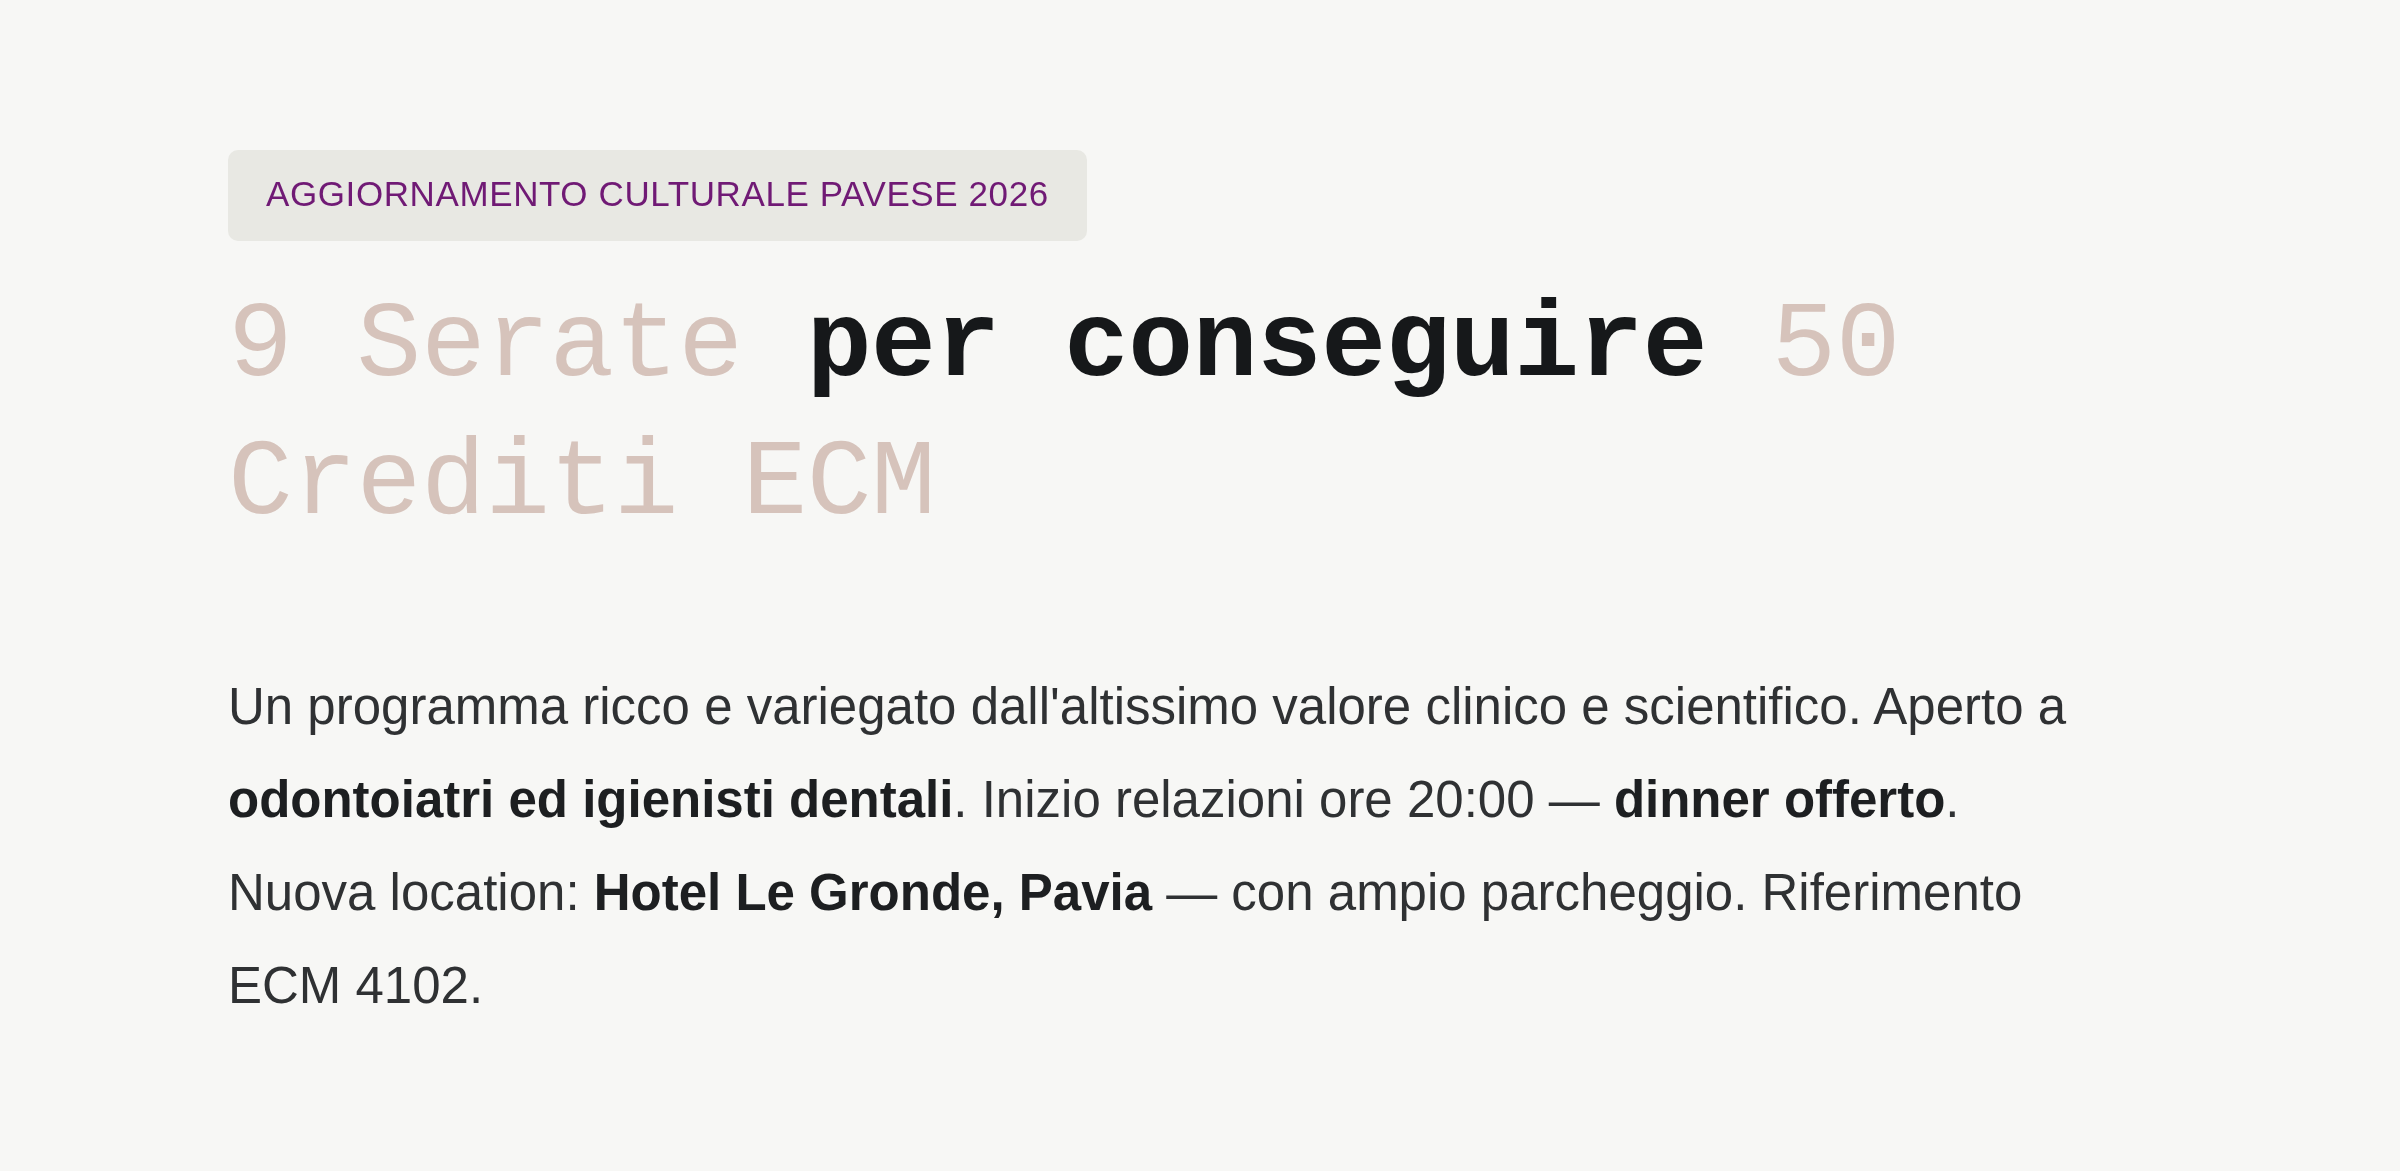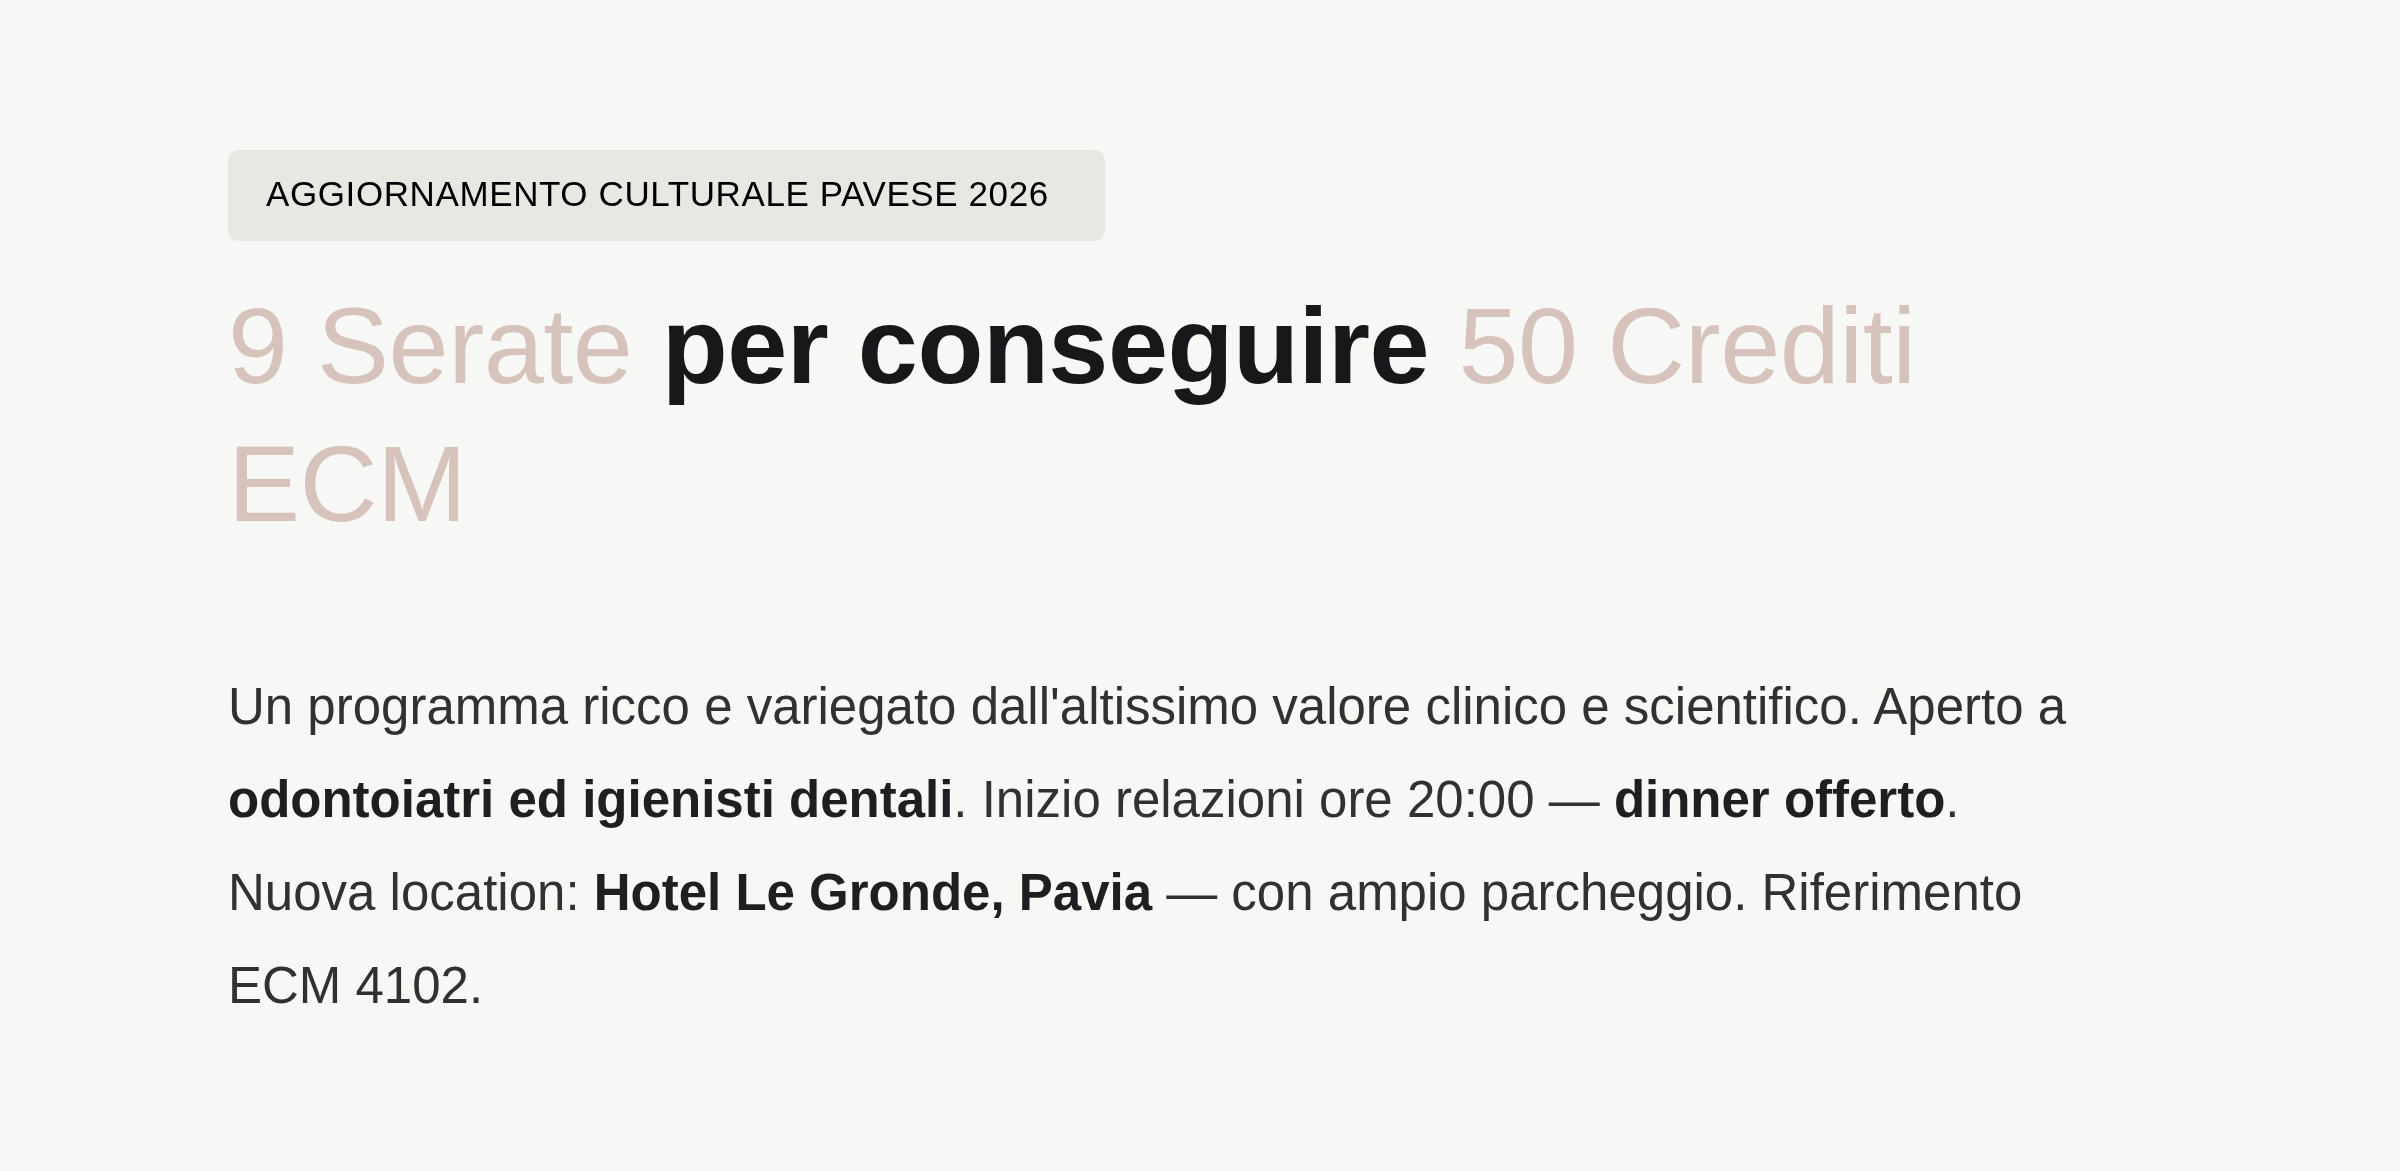--- a/index.html
+++ b/index.html
@@ -18,32 +18,32 @@
     position: absolute;
     left: 228px;
     top: 0;
     width: 1940px;
   }
 
   .eyebrow {
     display: inline-block;
     background: #e8e8e3;
     border-radius: 10px;
-    padding: 26px 56px 30px 38px;
+    padding: 26px 38px 30px 38px;
     margin-top: 150px;
-    color: #000000;
+    color: #701a75;
     font-size: 35px;
     letter-spacing: 0.6px;
     line-height: 1;
     font-family: "Liberation Sans", sans-serif;
   }
 
   .headline {
     margin: 36px 0 0 0;
-    font-family: Liberation Sans, sans-serif;
+    font-family: Liberation Mono, monospace;
     font-size: 108px;
     line-height: 1.28;
     font-weight: 400;
     color: #16181a;
     max-width: 1760px;
     letter-spacing: -0.5px;
   }
   .headline .accent {
     color: #d6c3bb;
   }

